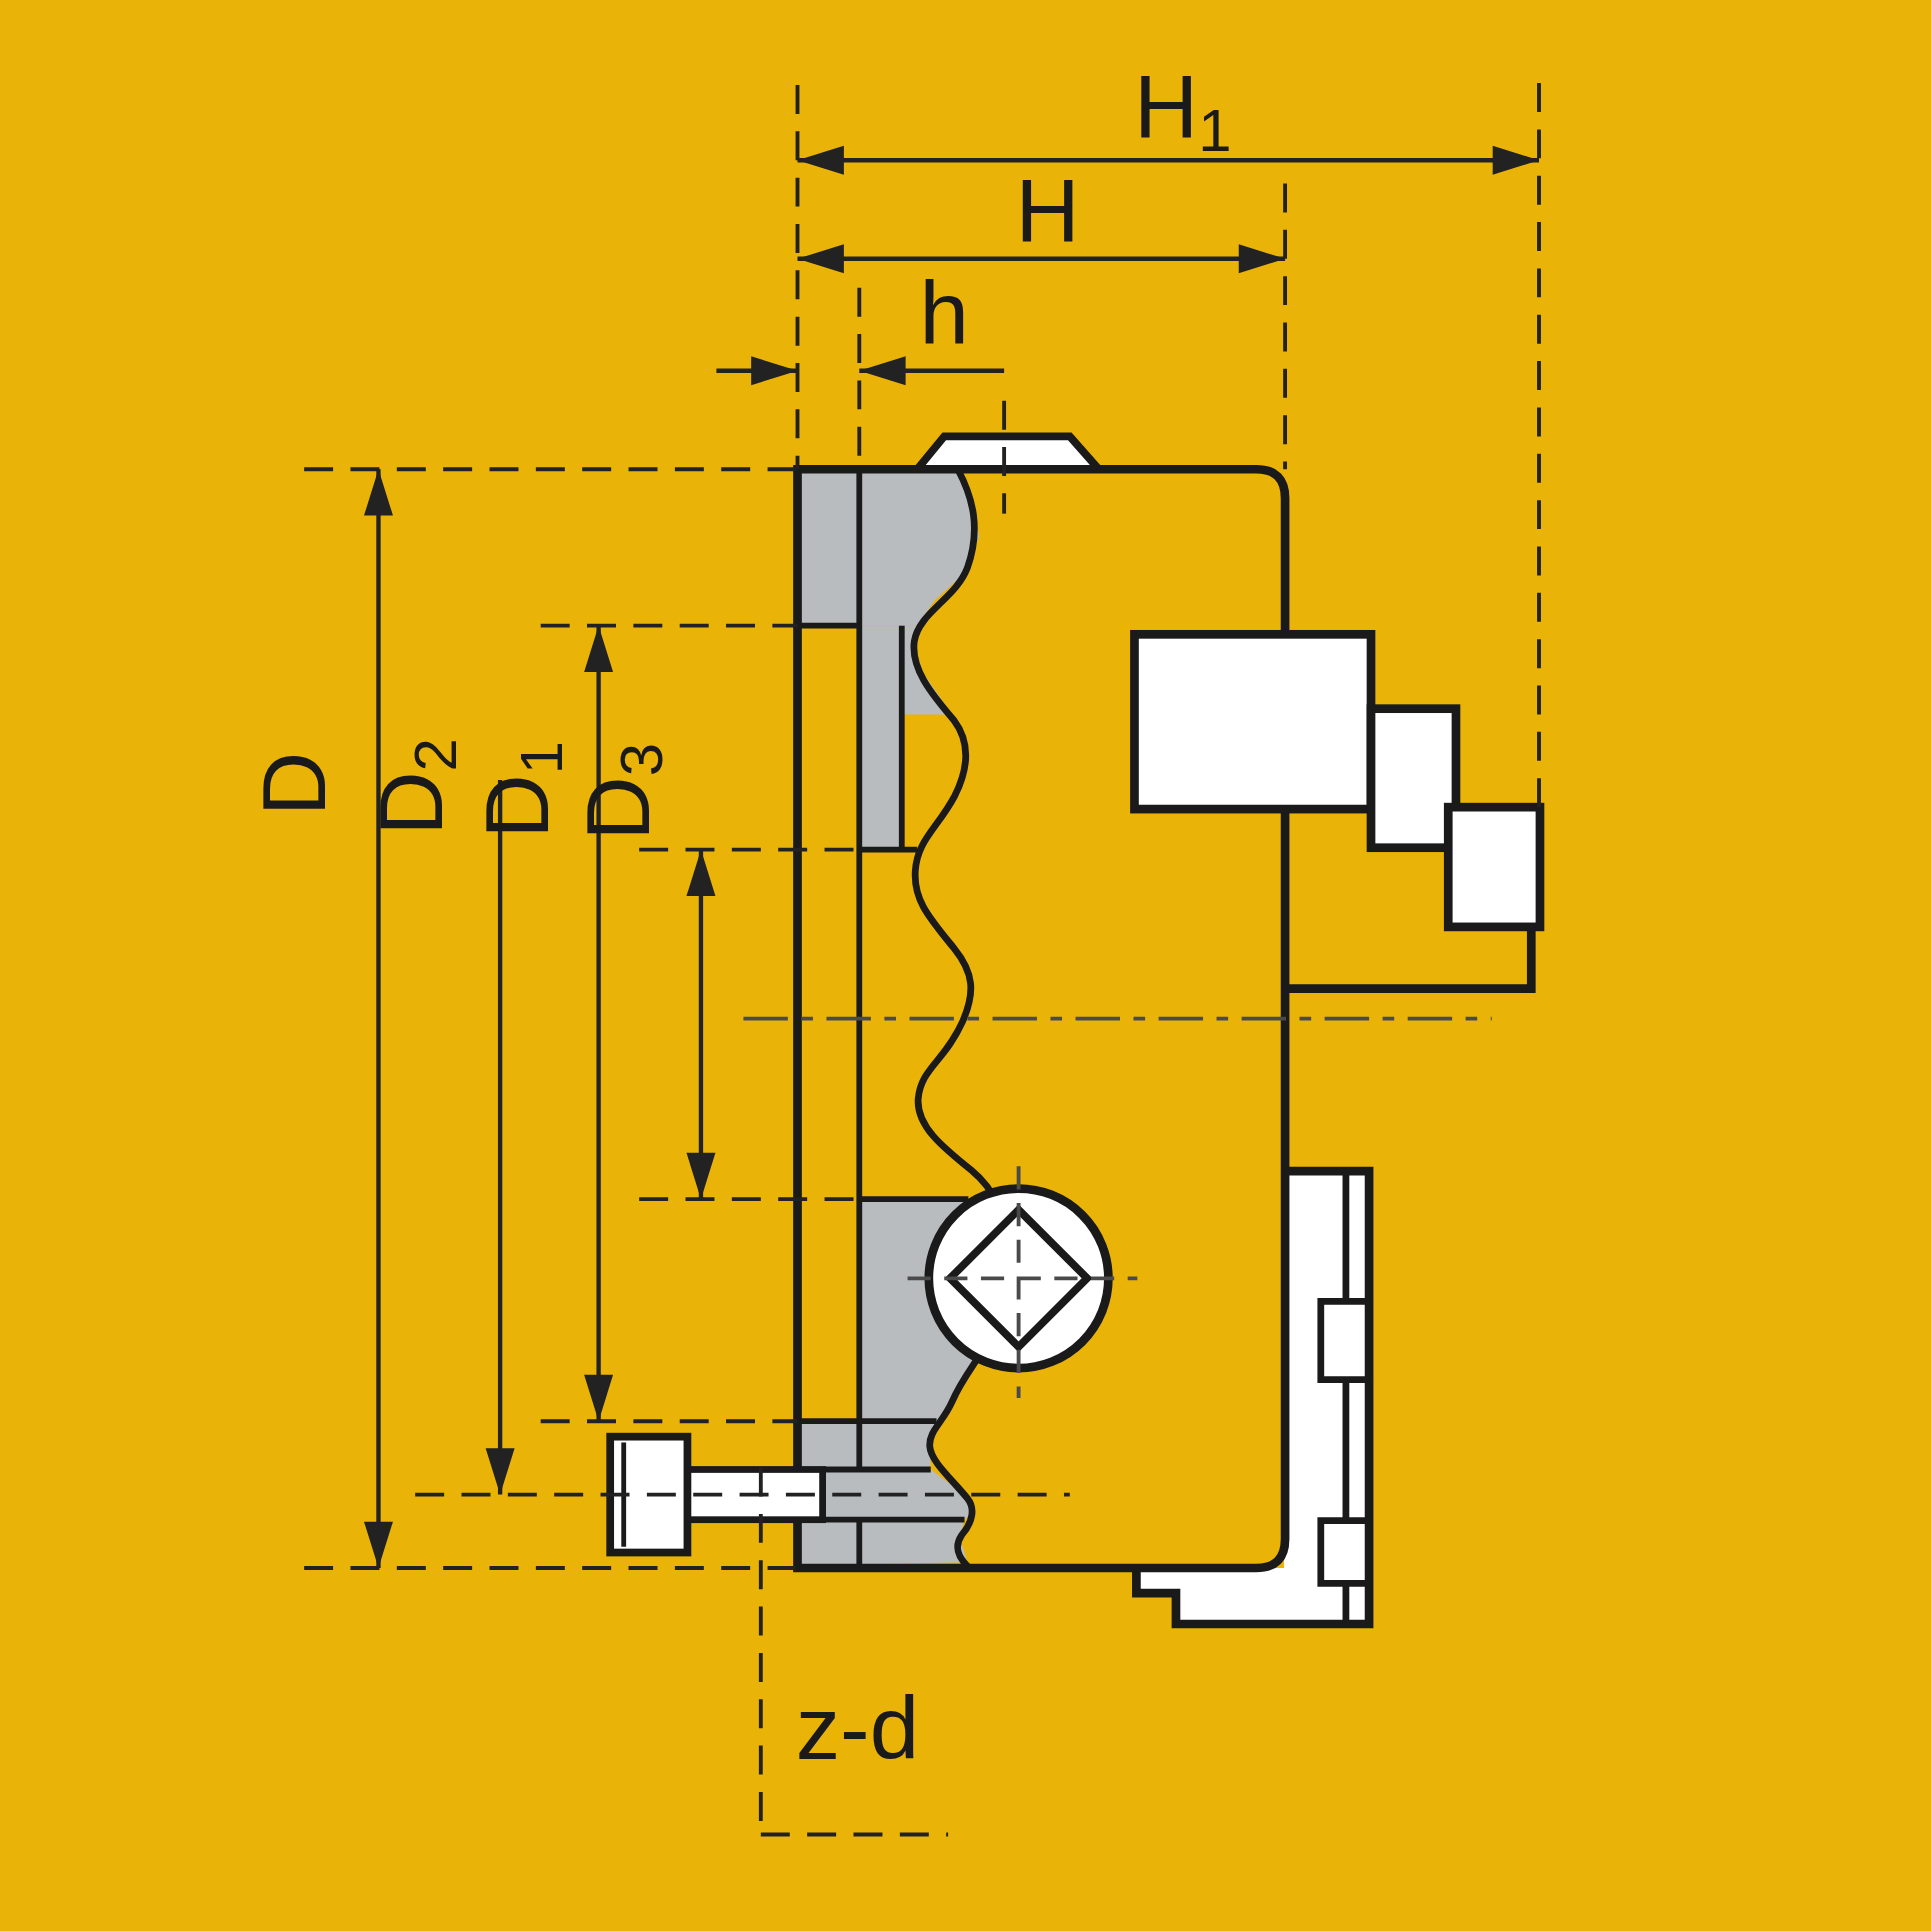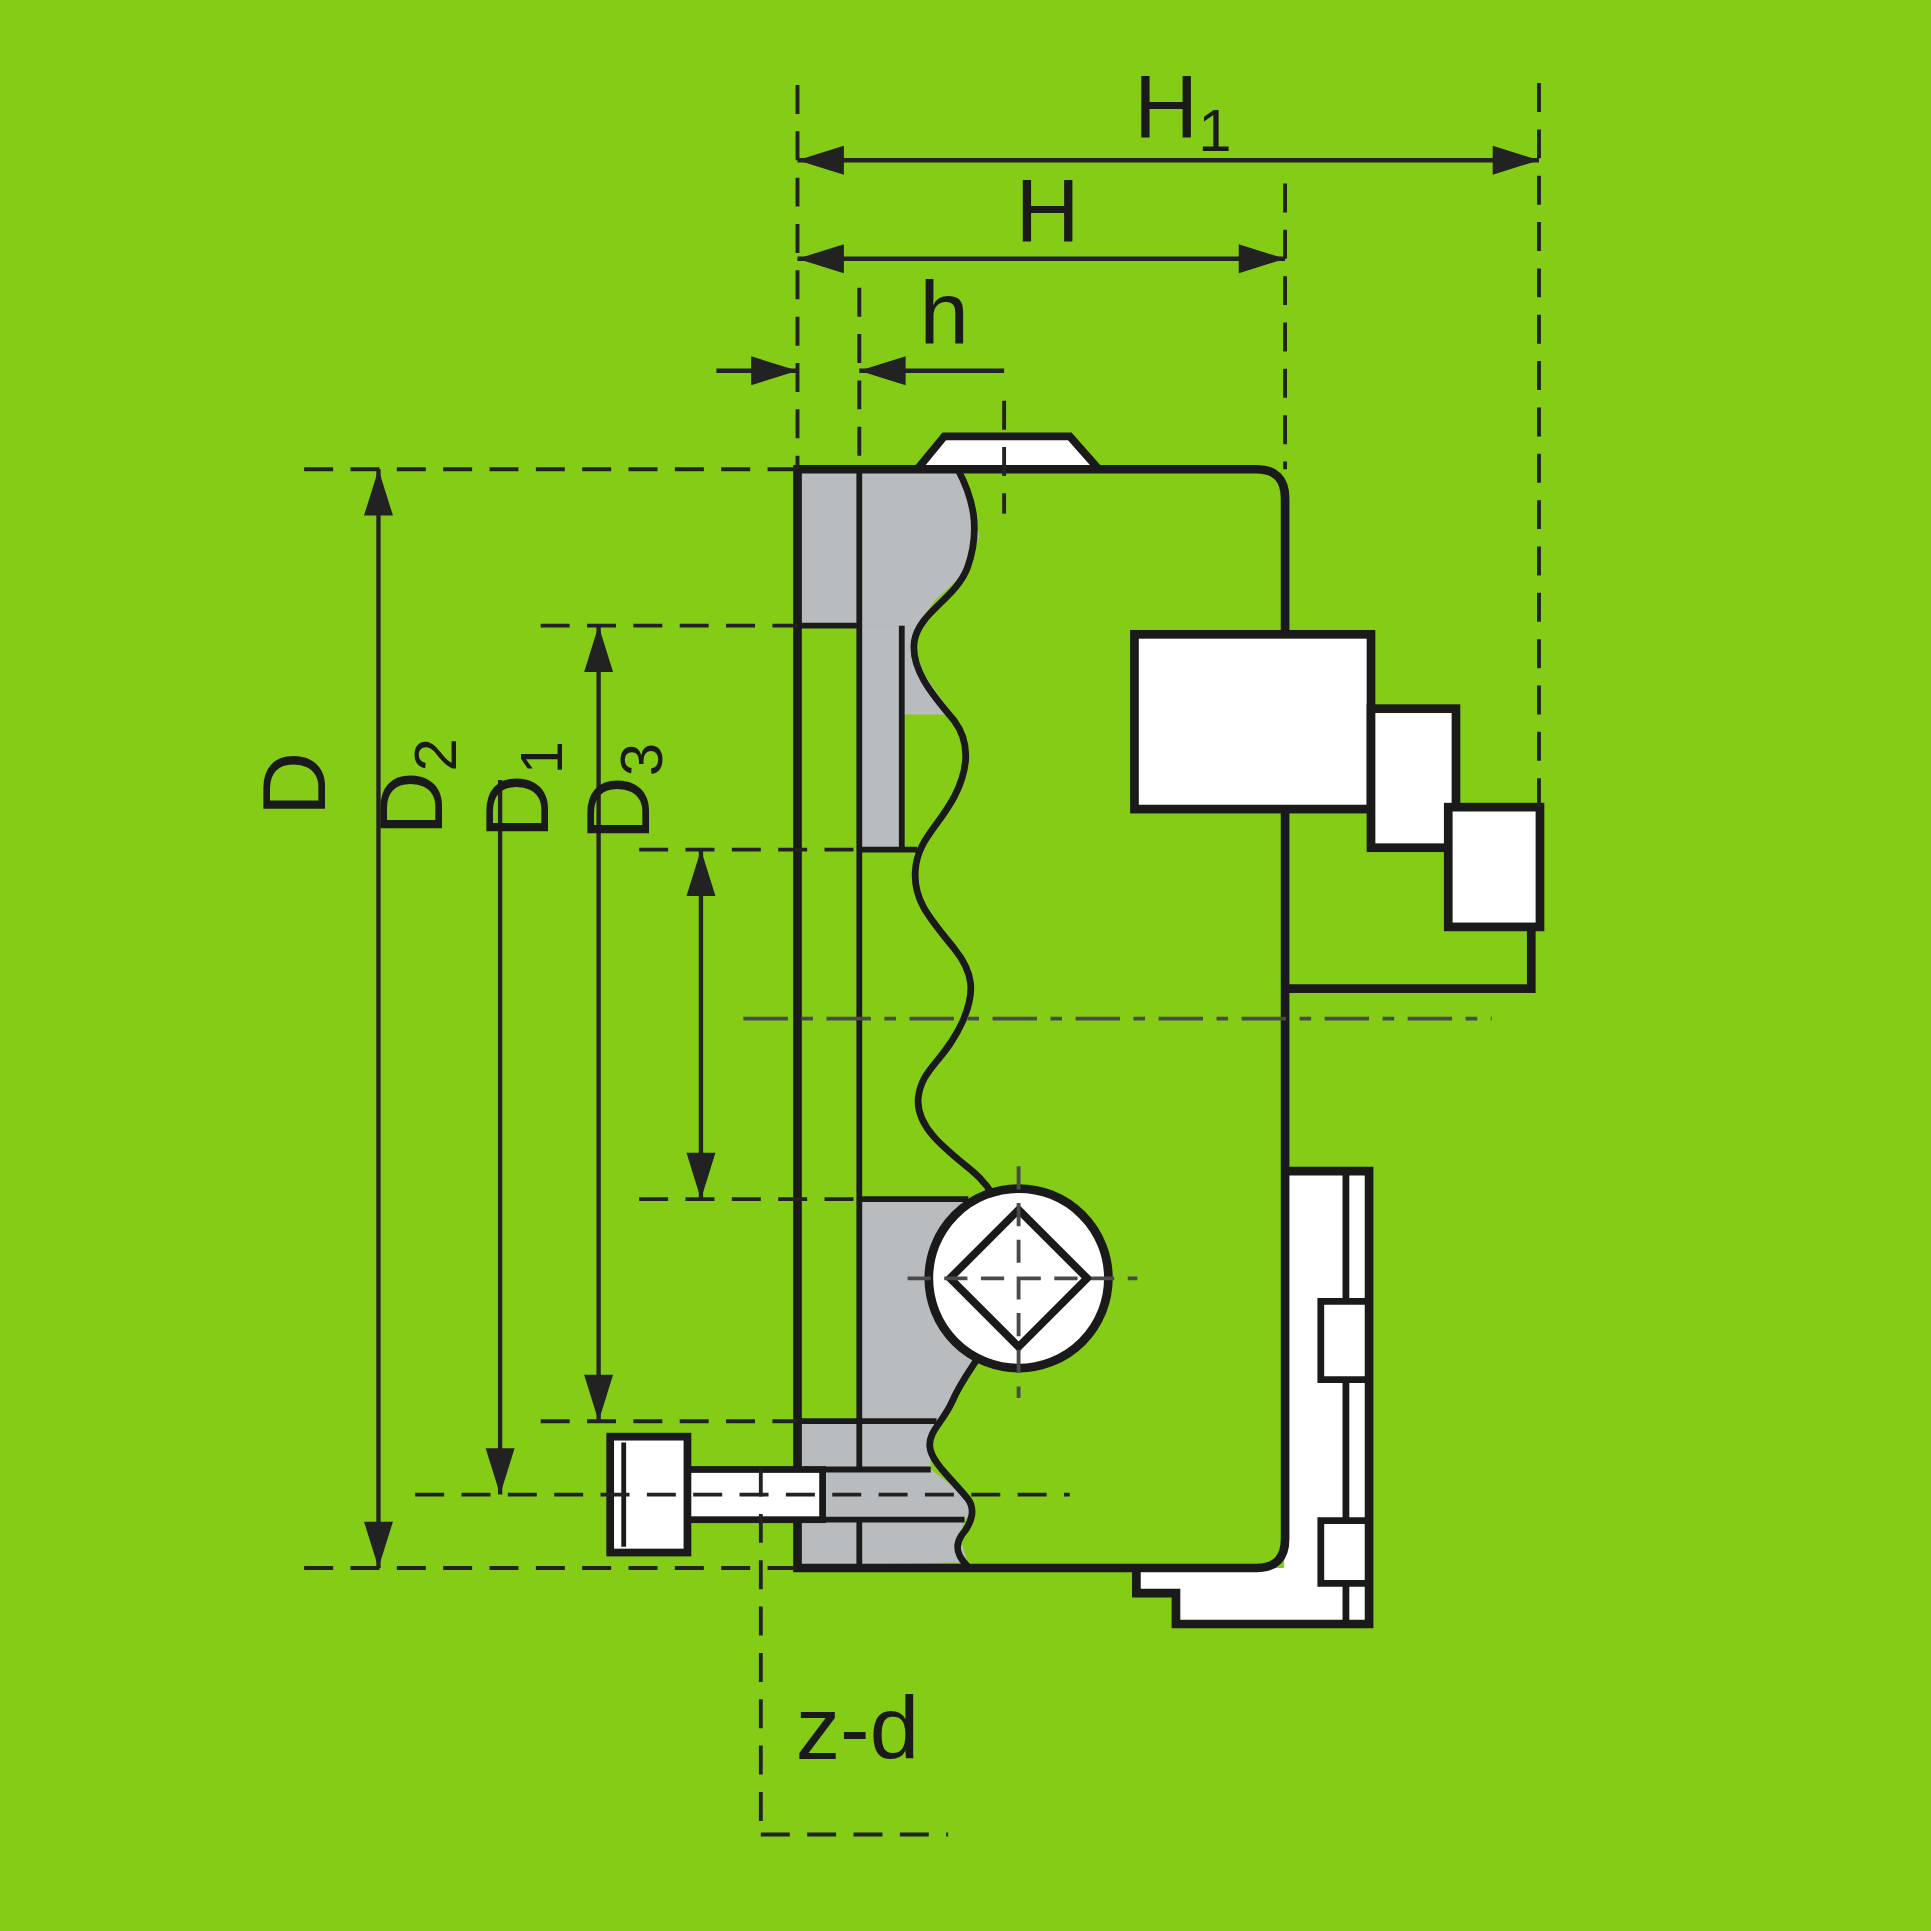--- a/index.html
+++ b/index.html
@@ -7,21 +7,21 @@
     padding: 0;
     background: #ffffff;
     width: 1931px;
     height: 1931px;
     font-family: "Liberation Sans", sans-serif;
   }
   .stage {
     width: 1931px;
     height: 1931px;
     position: relative;
-    background: #84cc16;
+    background: #eab308;
   }
   svg { display: block; }
   .dimtext {
     font-family: "Liberation Sans", sans-serif;
     font-weight: 400;
     fill: #1a1a1a;
   }
 </style>
 </head>
 <body>

